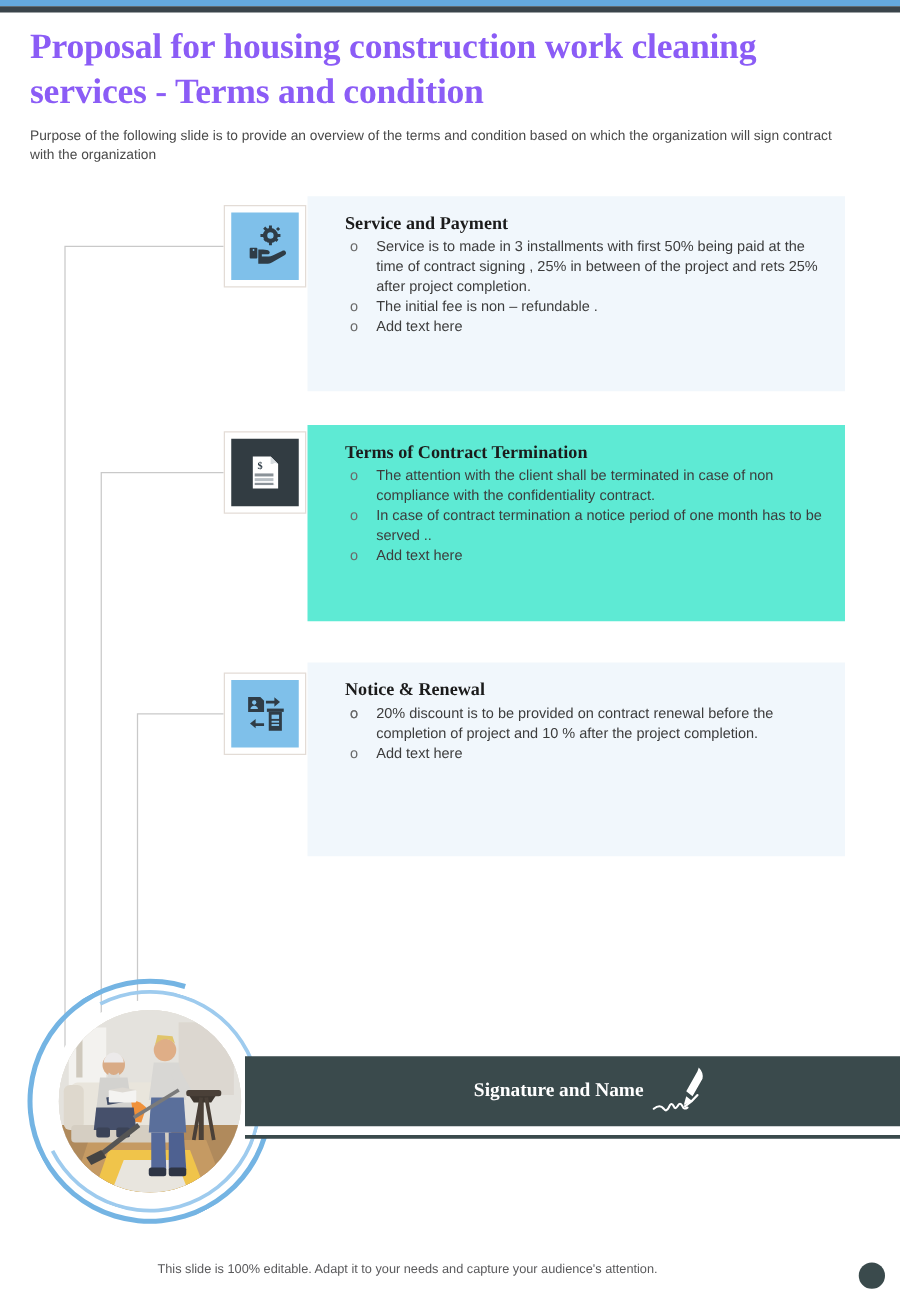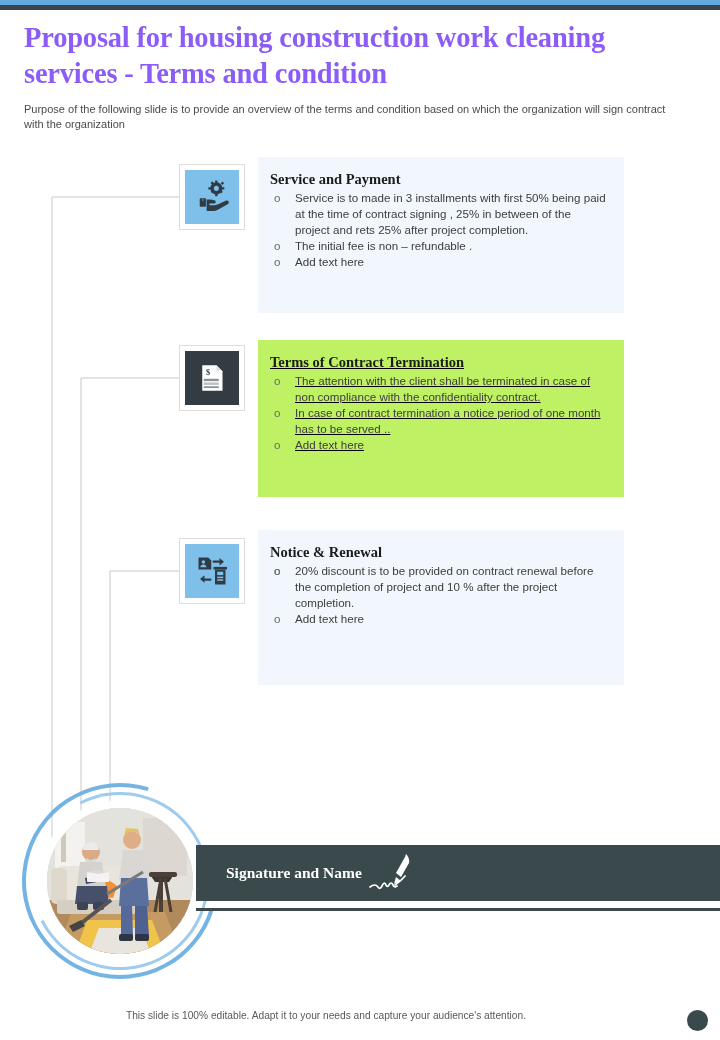--- a/index.html
+++ b/index.html
@@ -62,27 +62,27 @@
   }
 
   
   .row {
     position: absolute;
     left: 0;
     width: 720px;
   }
   .card {
     position: absolute;
-    left: 258px;
-    width: 366px;
+    left: 246px;
+    width: 430px;
     box-sizing: border-box;
-    padding: 14px 16px 12px 12px;
+    padding: 14px 16px 12px 30px;
   }
   .card.tint-blue  { background: #f1f7fc; }
-  .card.tint-gray  { background: #bef264; text-decoration: underline; }
+  .card.tint-gray  { background: #5eead4; }
 
   .card-title {
     font-family: "Liberation Serif", serif;
     font-weight: bold;
     font-size: 14.5px;
     color: #1b1b1b;
     margin: 0 0 2px 0;
   }
   .bullets {
     list-style: none;
@@ -173,21 +173,21 @@
   
   .sig-band {
     position: absolute;
     left: 196px;
     top: 845px;
     width: 524px;
     height: 56px;
     background: #3a4a4c;
     display: flex;
     align-items: center;
-    justify-content: flex-start;
+    justify-content: center;
   }
   .sig-inner {
     display: flex;
     align-items: center;
     gap: 6px;
     margin-left: 30px;
   }
   .sig-text {
     font-family: "Liberation Serif", serif;
     font-weight: bold;

